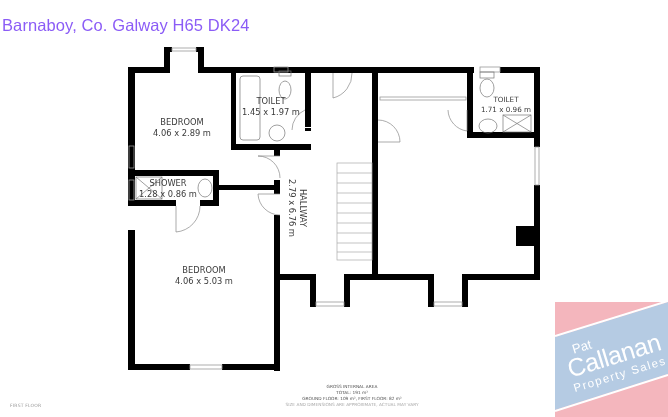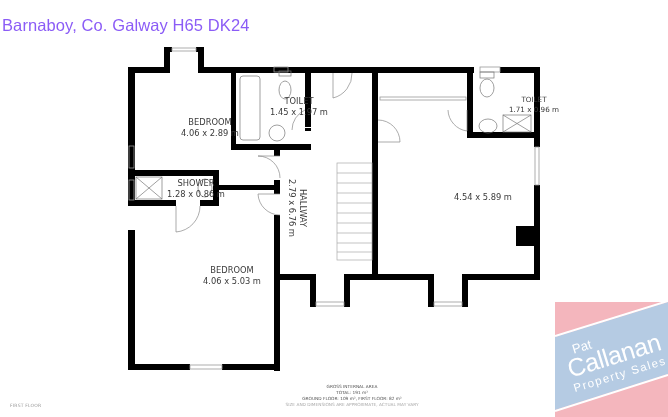--- a/index.html
+++ b/index.html
@@ -1,19 +1,19 @@
 <!DOCTYPE html>
 <html><head>
 <meta charset="utf-8">
 <style>
   html, body { margin:0; padding:0; background:#fff; }
   body { width:668px; height:417px; position:relative; overflow:hidden; font-family:"DejaVu Sans", sans-serif; }
   .title { position:absolute; left:2px; top:8px; font-family:"Liberation Sans", sans-serif; font-size:16.5px; color:#8b5cf6; letter-spacing:0.1px;margin-top:8px; }
   svg.plan { position:absolute; left:0; top:0; }
-  .lbl { position:absolute; text-align:center; font-size:8.3px; color:#3a3a3a; line-height:11px; white-space:nowrap; font-family:"DejaVu Sans", sans-serif;margin-left:28px; }
+  .lbl { position:absolute; text-align:center; font-size:8.3px; color:#3a3a3a; line-height:11px; white-space:nowrap; font-family:"DejaVu Sans", sans-serif; }
   .lbl span { display:block; }
   .hall-lbl { position:absolute; left:262px; top:197px; transform:rotate(90deg); transform-origin:center; width:70px; text-align:center; font-size:8.3px; color:#3a3a3a; line-height:11px; }
   .hall-lbl span { display:block; }
   .footer { position:absolute; left:262px; top:384px; width:180px; text-align:center; font-size:4.3px; line-height:6px; color:#555; }
   .footer .dim { color:#aaa; }
   .floor { position:absolute; left:10px; top:403px; font-size:4.5px; color:#9a9a9a; letter-spacing:0.2px; }
   .logo { position:absolute; left:555px; top:302px; width:113px; height:115px; overflow:hidden; }
   .logo .txt { position:absolute; left:0; top:0; width:113px; height:115px; transform:rotate(-17deg); color:#fff; }
   .logo .pat { position:absolute; left:22px; top:29px; font-size:13px; font-family:"Liberation Sans", sans-serif; }
   .logo .cal { position:absolute; left:12px; top:40px; font-size:25px; font-family:"Liberation Sans", sans-serif; letter-spacing:-0.3px; }
@@ -143,21 +143,20 @@
 </div>
 <div class="lbl" style="left:130px;top:178px;width:76px;">
   <span>SHOWER</span>
   <span>1.28 x 0.86 m</span>
 </div>
 <div class="hall-lbl">
   <span>HALLWAY</span>
   <span>2.79 x 6.76 m</span>
 </div>
 <div class="lbl" style="left:400px;top:192px;width:110px;">
-  <span>4.54 x 5.89 m</span>
 </div>
 <div class="lbl" style="left:166px;top:265px;width:76px;">
   <span>BEDROOM</span>
   <span>4.06 x 5.03 m</span>
 </div>
 
 <div class="footer">
   <div>GROSS INTERNAL AREA</div>
   <div>TOTAL: 191 m²</div>
   <div>GROUND FLOOR: 109 m², FIRST FLOOR: 82 m²</div>

